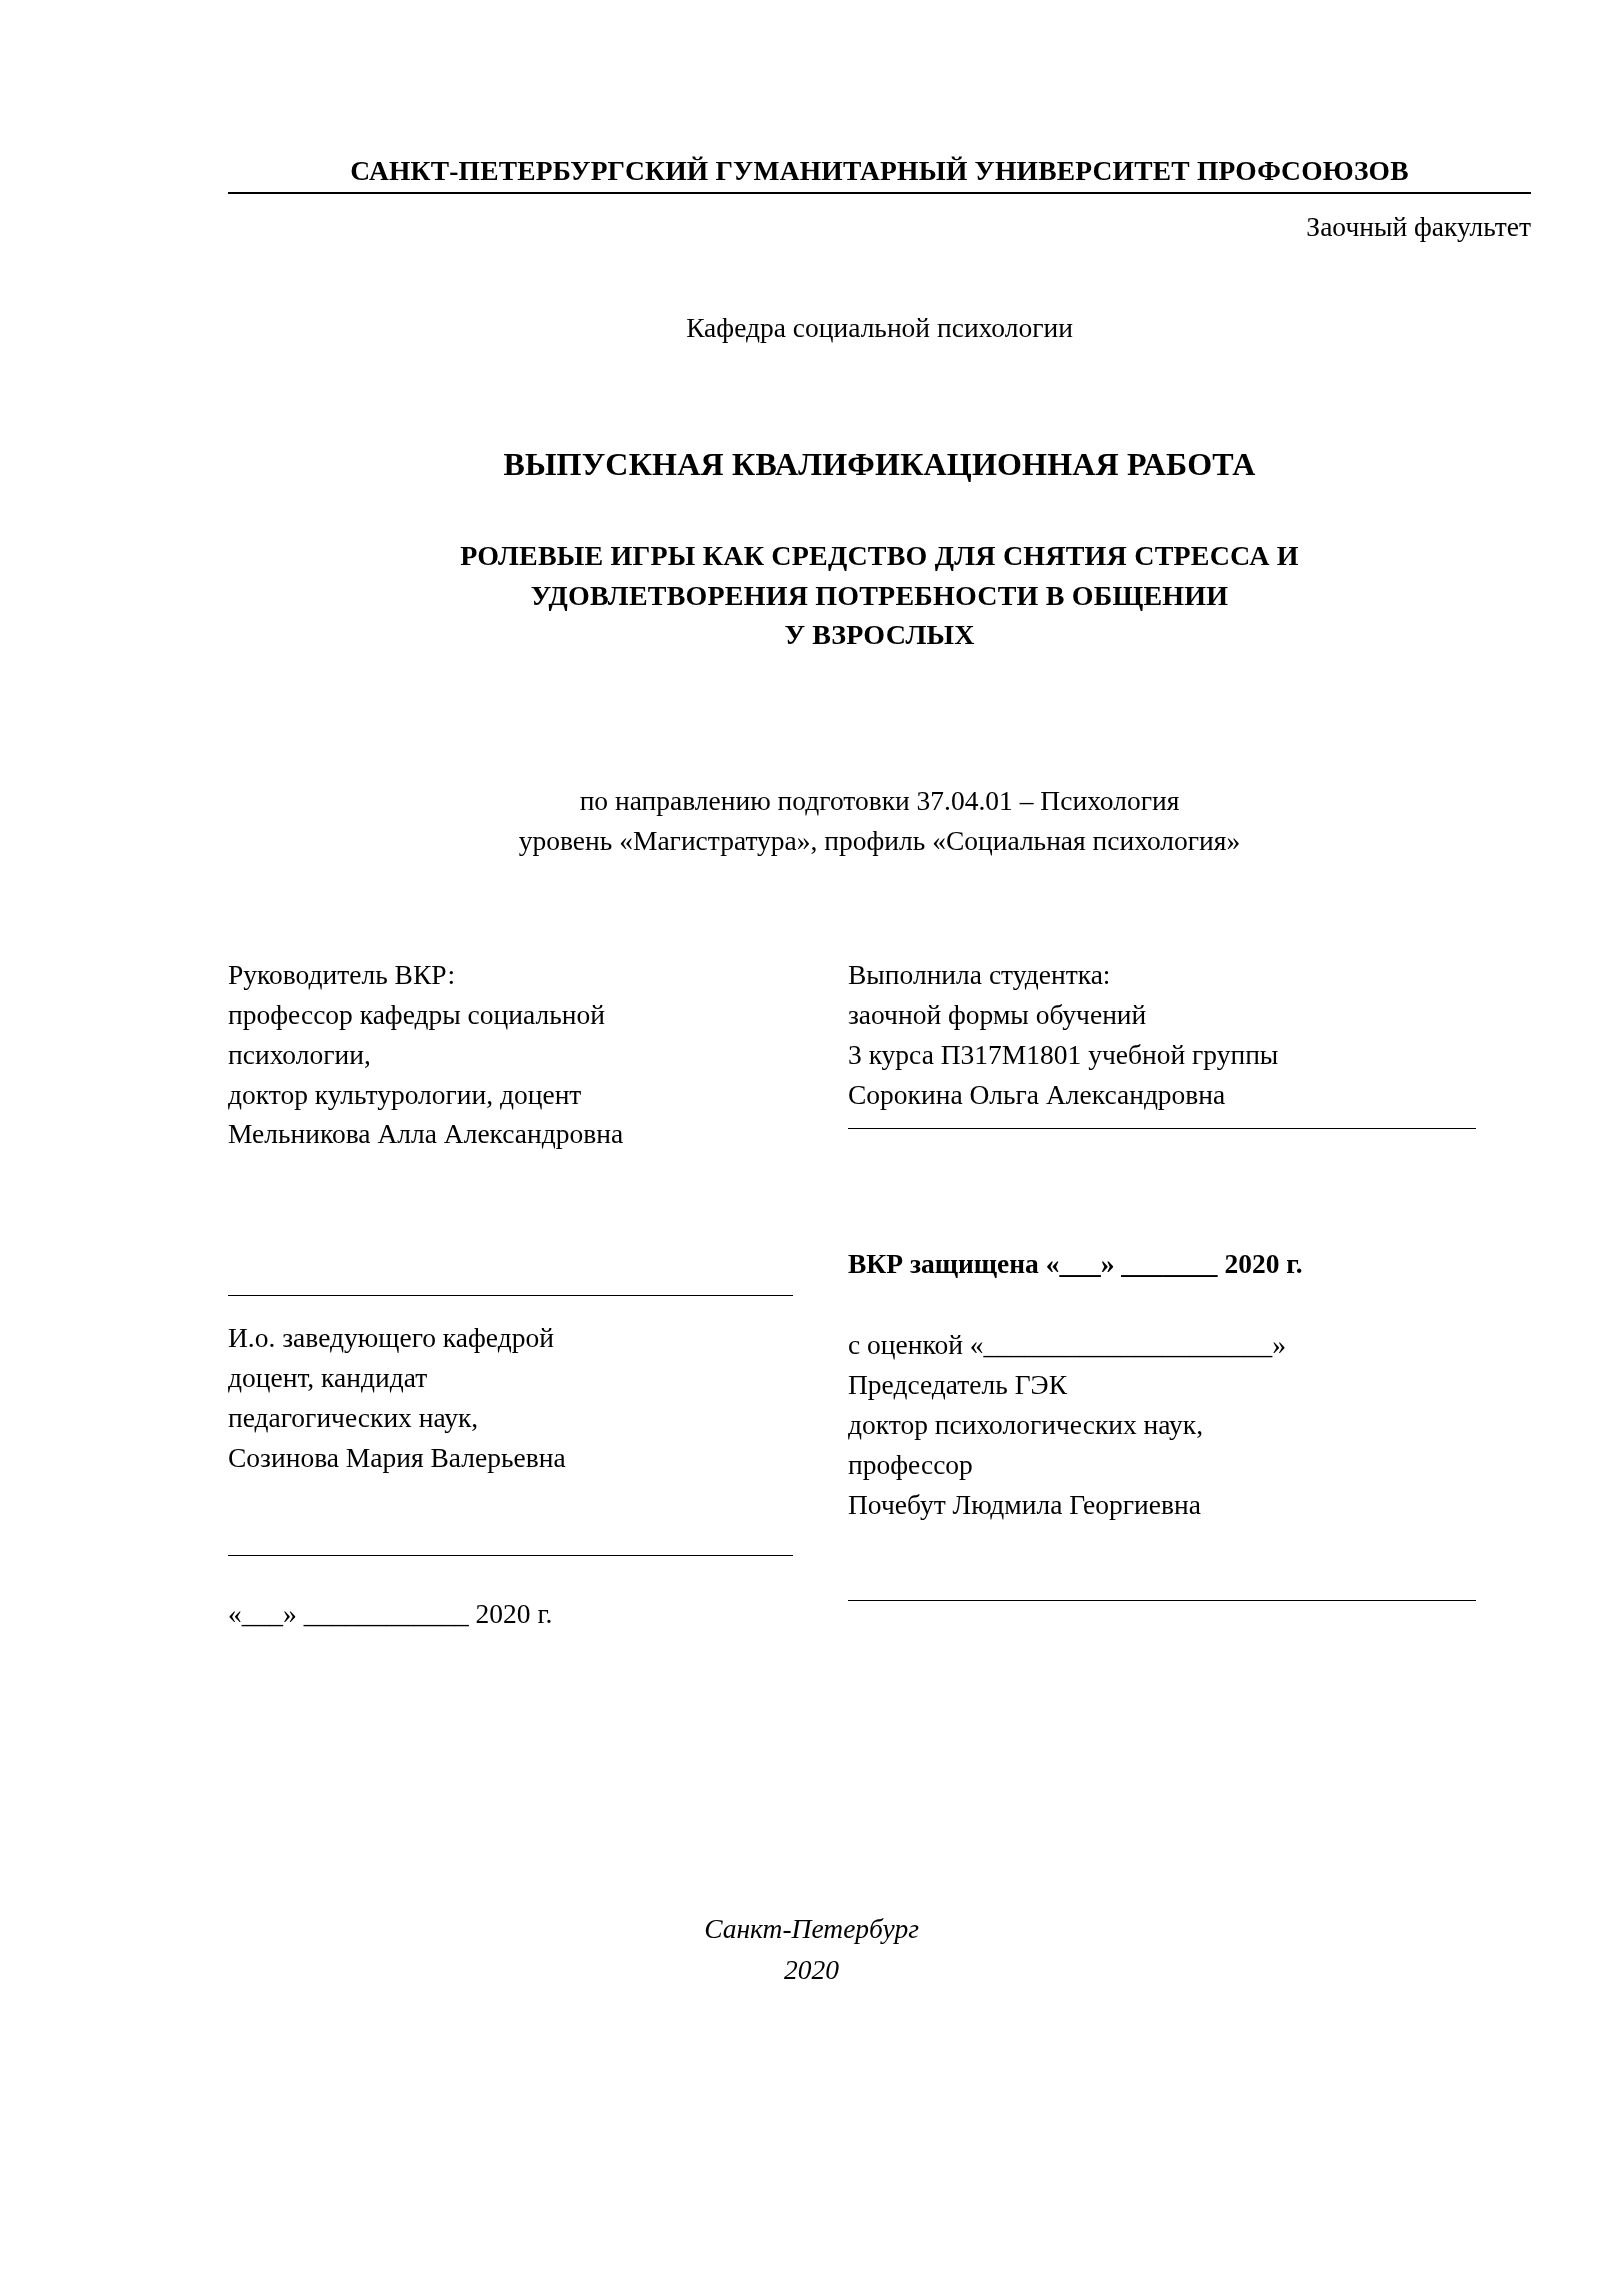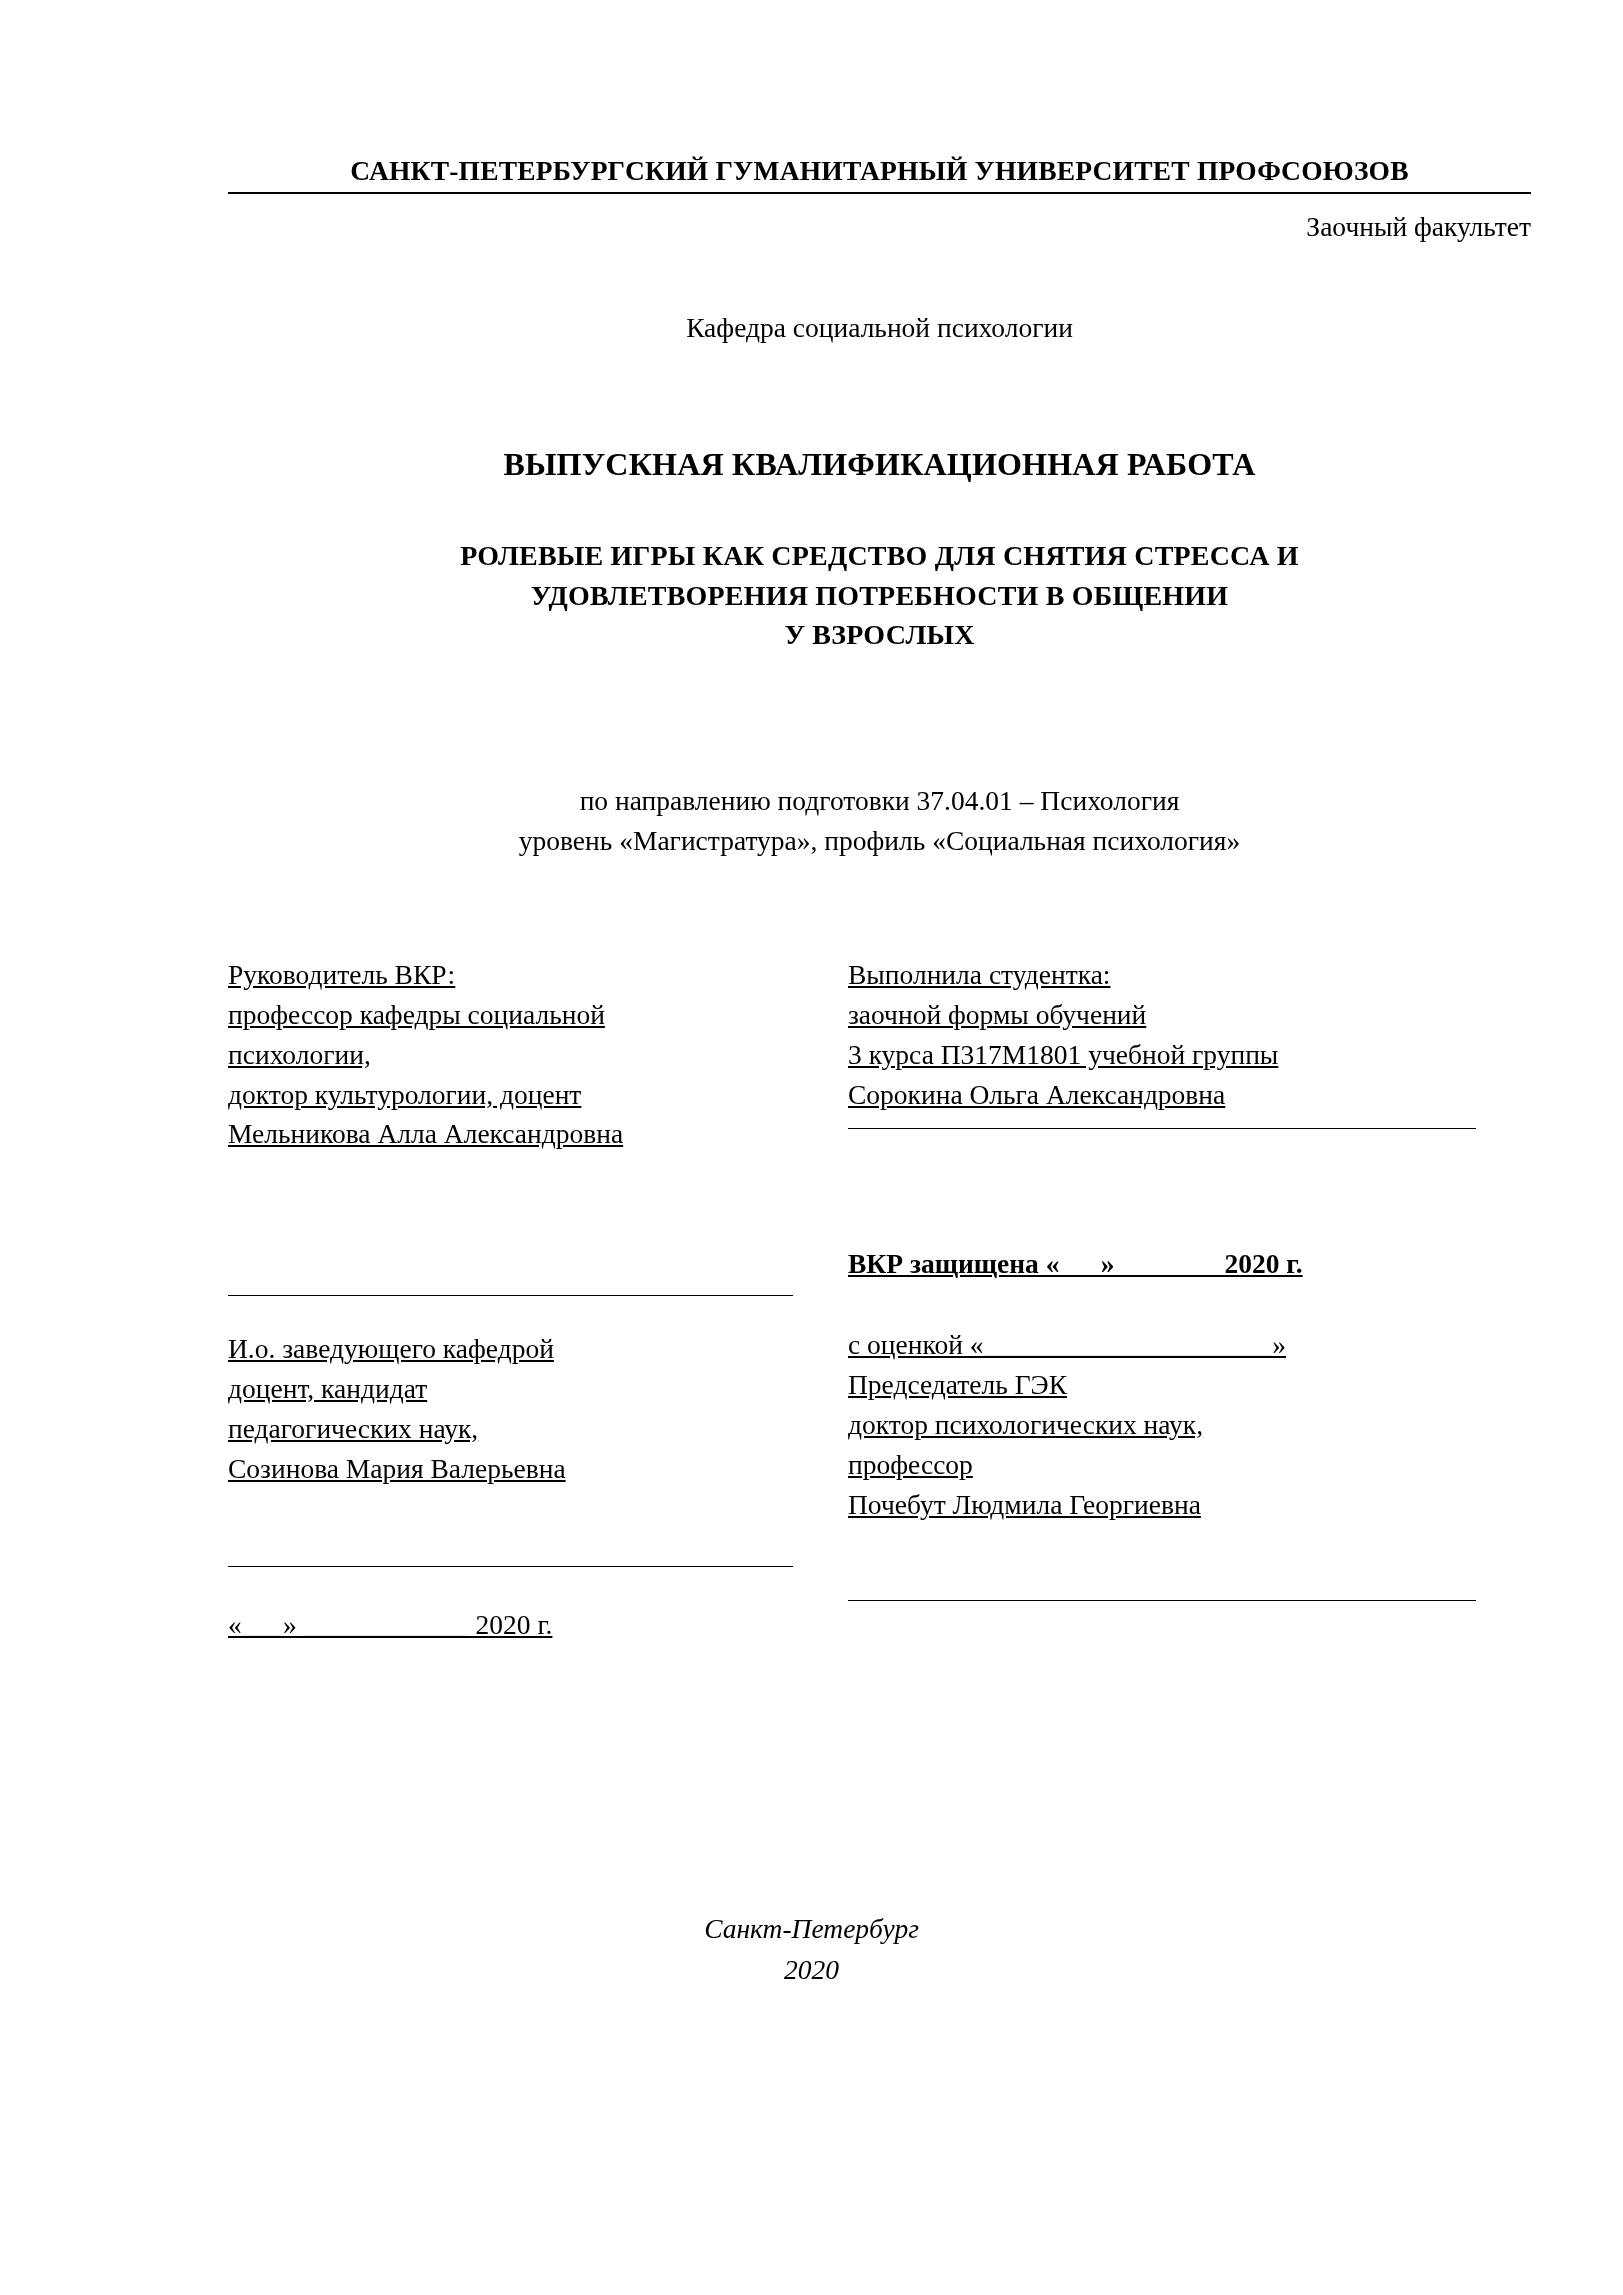--- a/index.html
+++ b/index.html
@@ -89,21 +89,20 @@
   }
   .col-right {
     position: absolute;
     left: 620px;
     top: 0;
     width: 675px;
   }
   .line-block {
     font-size: 27.5px;
     line-height: 1.45;
-    text-decoration: underline;
   }
   .rule {
     border-bottom: 1.6px solid #000;
     height: 0;
   }
   .rule-left {
     width: 565px;
   }
   .rule-right {
     width: 628px;
@@ -152,21 +151,21 @@
         <div class="line-block">
           <div>Руководитель ВКР:</div>
           <div>профессор кафедры социальной</div>
           <div>психологии,</div>
           <div>доктор культурологии, доцент</div>
           <div>Мельникова Алла Александровна</div>
         </div>
 
         <div class="rule rule-left" style="margin-top:141px;"></div>
 
-        <div class="line-block" style="margin-top:33px;">
+        <div class="line-block" style="margin-top:22px;">
           <div>И.о. заведующего кафедрой</div>
           <div>доцент, кандидат</div>
           <div>педагогических наук,</div>
           <div>Созинова Мария Валерьевна</div>
         </div>
 
         <div class="rule rule-left" style="margin-top:77px;"></div>
 
         <div class="line-block" style="margin-top:38px;">«___» ____________ 2020 г.</div>
       </div>

